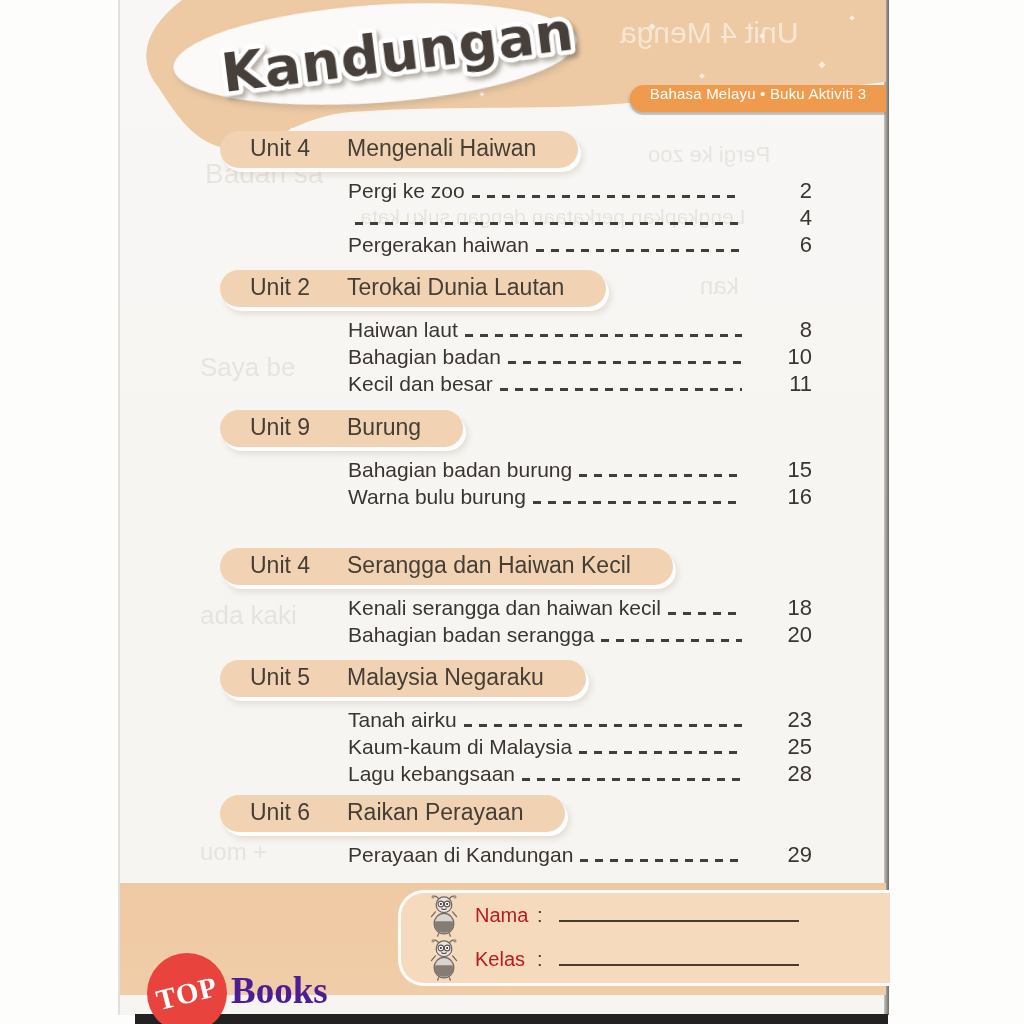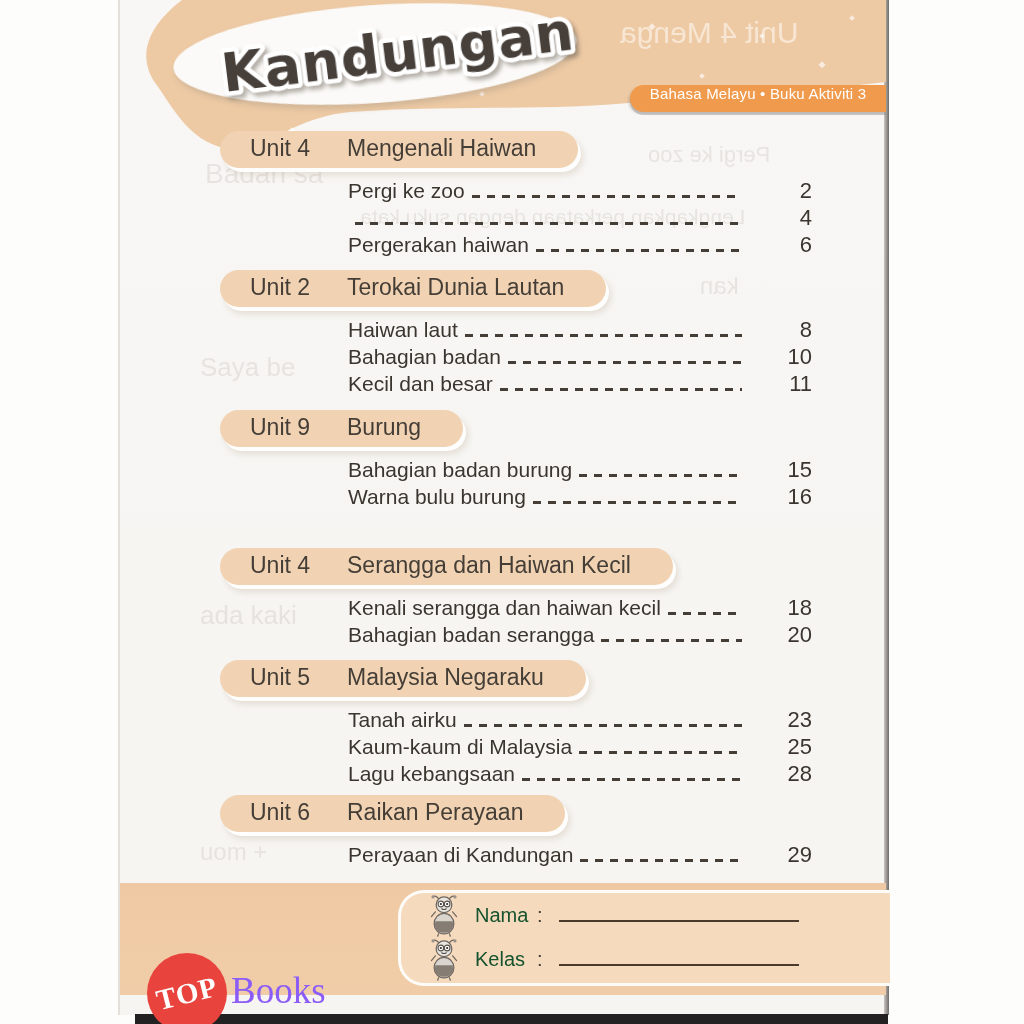--- a/index.html
+++ b/index.html
@@ -48,32 +48,32 @@
   .entry-page{width:60px;text-align:right;padding-right:18px;font-size:22px;}
 
   
   #footer-band{position:absolute;left:120px;top:883px;width:766px;height:112px;z-index:4;
      background:linear-gradient(180deg,#efc9a3,#f0cda8);}
   #id-box{position:absolute;left:278px;top:7px;width:492px;height:96px;
      background:#f5dabd;border:3px solid rgba(255,255,255,.9);border-right:none;
      border-radius:26px 0 0 26px;box-sizing:border-box;}
   .id-row{display:flex;align-items:center;height:44px;padding-left:22px;}
   .mascot{width:42px;height:44px;flex:none;margin-right:10px;}
-  .id-label{width:62px;font-size:20px;color:#14532d;}
+  .id-label{width:62px;font-size:20px;color:#b91c1c;}
   .id-colon{width:22px;font-size:20px;color:#3f3831;}
   .write-line{width:240px;height:2px;background:#4a3b2d;margin-top:12px;}
 
   
   #publisher{position:absolute;left:147px;top:953px;z-index:6;}
   #top-badge{position:absolute;left:0;top:0;width:80px;height:80px;border-radius:50%;
      background:#e8433c;display:flex;align-items:center;justify-content:center;}
   #top-badge span{color:#fff;font-family:"Liberation Serif",serif;font-weight:700;font-size:29px;
      letter-spacing:1px;transform:rotate(-14deg);}
   #books-wordmark{position:absolute;left:84px;top:16px;font-family:"Liberation Serif",serif;
-     font-weight:400;font-size:37px;color:#8b5cf6;}
+     font-weight:700;font-size:37px;color:#4c1d95;}
 </style>
 </head>
 <body>
 
 <div id="stage">
 
   <div id="sheet"></div>
   <div id="left-edge"></div>
 
   <svg id="header-art" viewBox="0 0 766 160" xmlns="http://www.w3.org/2000/svg">

